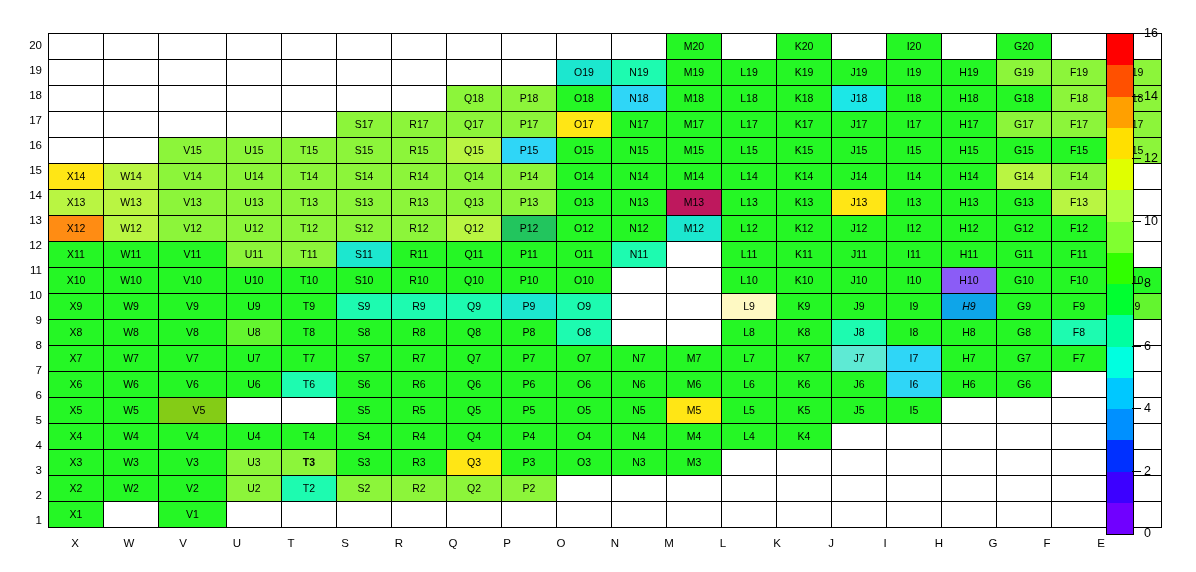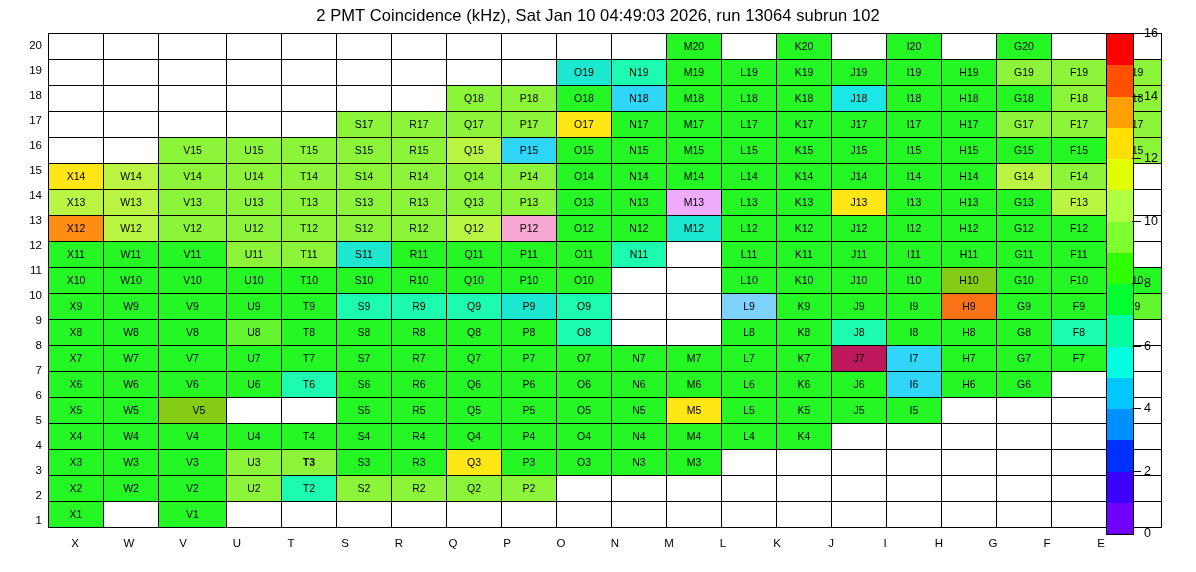--- a/index.html
+++ b/index.html
@@ -32,21 +32,20 @@
   #cbar .seg{width:100%;}
   #cbticks{position:absolute;left:1132px;top:33px;width:60px;height:500px;}
   #cbticks .t{position:absolute;font-size:12.5px;color:#000;left:12px;transform:translateY(-50%);}
   #cbticks .tick{position:absolute;left:0;width:9px;height:1px;background:#000;}
 </style>
 </head>
 <body>
 
 <div id="root">
 
-  <div id="title">2 PMT Coincidence (kHz), Sat Jan 10 04:49:03 2026, run 13064 subrun 102</div>
 
   <div id="plot">
     <div id="yaxis" style="height: 500px;">
         <div class="ylab" style="top: 475px; height: 25px; line-height: 25px;">1</div>
         <div class="ylab" style="top: 450px; height: 25px; line-height: 25px;">2</div>
         <div class="ylab" style="top: 425px; height: 25px; line-height: 25px;">3</div>
         <div class="ylab" style="top: 400px; height: 25px; line-height: 25px;">4</div>
         <div class="ylab" style="top: 375px; height: 25px; line-height: 25px;">5</div>
         <div class="ylab" style="top: 350px; height: 25px; line-height: 25px;">6</div>
         <div class="ylab" style="top: 325px; height: 25px; line-height: 25px;">7</div>
@@ -203,40 +202,40 @@
             <td class="cell" style="background: rgb(185, 245, 66);">W13</td>
             <td class="cell" style="background: rgb(140, 245, 58);">V13</td>
             <td class="cell" style="background: rgb(140, 245, 58);">U13</td>
             <td class="cell" style="background: rgb(140, 245, 58);">T13</td>
             <td class="cell" style="background: rgb(140, 245, 58);">S13</td>
             <td class="cell" style="background: rgb(140, 245, 58);">R13</td>
             <td class="cell" style="background: rgb(140, 245, 58);">Q13</td>
             <td class="cell" style="background: rgb(140, 245, 58);">P13</td>
             <td class="cell" style="background: rgb(37, 247, 37);">O13</td>
             <td class="cell" style="background: rgb(37, 247, 37);">N13</td>
-            <td class="cell" style="background: #f0abfc;">M13</td>
+            <td class="cell" style="background: #be185d;">M13</td>
             <td class="cell" style="background: rgb(37, 247, 37);">L13</td>
             <td class="cell" style="background: rgb(37, 247, 37);">K13</td>
             <td class="cell" style="background: rgb(255, 230, 21);">J13</td>
             <td class="cell" style="background: rgb(37, 247, 37);">I13</td>
             <td class="cell" style="background: rgb(37, 247, 37);">H13</td>
             <td class="cell" style="background: rgb(37, 247, 37);">G13</td>
             <td class="cell" style="background: rgb(185, 245, 66);">F13</td>
             <td class="cell empty"></td>
           </tr>
           <tr>
             <td class="cell" style="background: rgb(255, 140, 19);">X12</td>
             <td class="cell" style="background: rgb(185, 245, 66);">W12</td>
             <td class="cell" style="background: rgb(140, 245, 58);">V12</td>
             <td class="cell" style="background: rgb(140, 245, 58);">U12</td>
             <td class="cell" style="background: rgb(140, 245, 58);">T12</td>
             <td class="cell" style="background: rgb(140, 245, 58);">S12</td>
             <td class="cell" style="background: rgb(140, 245, 58);">R12</td>
             <td class="cell" style="background: rgb(185, 245, 66);">Q12</td>
-            <td class="cell" style="background: #f9a8d4;">P12</td>
+            <td class="cell" style="background: #22c55e;">P12</td>
             <td class="cell" style="background: rgb(37, 247, 37);">O12</td>
             <td class="cell" style="background: rgb(37, 247, 37);">N12</td>
             <td class="cell" style="background: rgb(28, 231, 207);">M12</td>
             <td class="cell" style="background: rgb(37, 247, 37);">L12</td>
             <td class="cell" style="background: rgb(37, 247, 37);">K12</td>
             <td class="cell" style="background: rgb(37, 247, 37);">J12</td>
             <td class="cell" style="background: rgb(37, 247, 37);">I12</td>
             <td class="cell" style="background: rgb(37, 247, 37);">H12</td>
             <td class="cell" style="background: rgb(37, 247, 37);">G12</td>
             <td class="cell" style="background: rgb(37, 247, 37);">F12</td>
@@ -274,43 +273,43 @@
             <td class="cell" style="background: rgb(37, 247, 37);">R10</td>
             <td class="cell" style="background: rgb(37, 247, 37);">Q10</td>
             <td class="cell" style="background: rgb(37, 247, 37);">P10</td>
             <td class="cell" style="background: rgb(37, 247, 37);">O10</td>
             <td class="cell empty"></td>
             <td class="cell empty"></td>
             <td class="cell" style="background: rgb(37, 247, 37);">L10</td>
             <td class="cell" style="background: rgb(37, 247, 37);">K10</td>
             <td class="cell" style="background: rgb(37, 247, 37);">J10</td>
             <td class="cell" style="background: rgb(37, 247, 37);">I10</td>
-            <td class="cell" style="background: #84cc16;">H10</td>
+            <td class="cell" style="background: #8b5cf6;">H10</td>
             <td class="cell" style="background: rgb(37, 247, 37);">G10</td>
             <td class="cell" style="background: rgb(37, 247, 37);">F10</td>
             <td class="cell" style="background: rgb(37, 247, 37);">E10</td>
           </tr>
           <tr>
             <td class="cell" style="background: rgb(37, 247, 37);">X9</td>
             <td class="cell" style="background: rgb(37, 247, 37);">W9</td>
             <td class="cell" style="background: rgb(37, 247, 37);">V9</td>
             <td class="cell" style="background: rgb(37, 247, 37);">U9</td>
             <td class="cell" style="background: rgb(37, 247, 37);">T9</td>
             <td class="cell" style="background: rgb(29, 251, 176);">S9</td>
             <td class="cell" style="background: rgb(29, 251, 176);">R9</td>
             <td class="cell" style="background: rgb(29, 251, 176);">Q9</td>
             <td class="cell" style="background: rgb(28, 231, 207);">P9</td>
             <td class="cell" style="background: rgb(29, 251, 176);">O9</td>
             <td class="cell empty"></td>
             <td class="cell empty"></td>
-            <td class="cell" style="background: #7dd3fc;">L9</td>
+            <td class="cell" style="background: #fef9c3;">L9</td>
             <td class="cell" style="background: rgb(37, 247, 37);">K9</td>
             <td class="cell" style="background: rgb(37, 247, 37);">J9</td>
             <td class="cell" style="background: rgb(37, 247, 37);">I9</td>
-            <td class="cell" style="background: #f97316;">H9</td>
+            <td class="cell" style="background: #0ea5e9; font-style: italic;">H9</td>
             <td class="cell" style="background: rgb(37, 247, 37);">G9</td>
             <td class="cell" style="background: rgb(37, 247, 37);">F9</td>
             <td class="cell" style="background: rgb(99, 245, 47);">E9</td>
           </tr>
           <tr>
             <td class="cell" style="background: rgb(37, 247, 37);">X8</td>
             <td class="cell" style="background: rgb(37, 247, 37);">W8</td>
             <td class="cell" style="background: rgb(37, 247, 37);">V8</td>
             <td class="cell" style="background: rgb(99, 245, 47);">U8</td>
             <td class="cell" style="background: rgb(37, 247, 37);">T8</td>
@@ -338,21 +337,21 @@
             <td class="cell" style="background: rgb(37, 247, 37);">T7</td>
             <td class="cell" style="background: rgb(37, 247, 37);">S7</td>
             <td class="cell" style="background: rgb(37, 247, 37);">R7</td>
             <td class="cell" style="background: rgb(37, 247, 37);">Q7</td>
             <td class="cell" style="background: rgb(37, 247, 37);">P7</td>
             <td class="cell" style="background: rgb(37, 247, 37);">O7</td>
             <td class="cell" style="background: rgb(37, 247, 37);">N7</td>
             <td class="cell" style="background: rgb(37, 247, 37);">M7</td>
             <td class="cell" style="background: rgb(37, 247, 37);">L7</td>
             <td class="cell" style="background: rgb(37, 247, 37);">K7</td>
-            <td class="cell" style="background: #be185d;">J7</td>
+            <td class="cell" style="background: #5eead4;">J7</td>
             <td class="cell" style="background: rgb(47, 214, 247);">I7</td>
             <td class="cell" style="background: rgb(37, 247, 37);">H7</td>
             <td class="cell" style="background: rgb(37, 247, 37);">G7</td>
             <td class="cell" style="background: rgb(37, 247, 37);">F7</td>
             <td class="cell empty"></td>
           </tr>
           <tr>
             <td class="cell" style="background: rgb(37, 247, 37);">X6</td>
             <td class="cell" style="background: rgb(37, 247, 37);">W6</td>
             <td class="cell" style="background: rgb(37, 247, 37);">V6</td>

